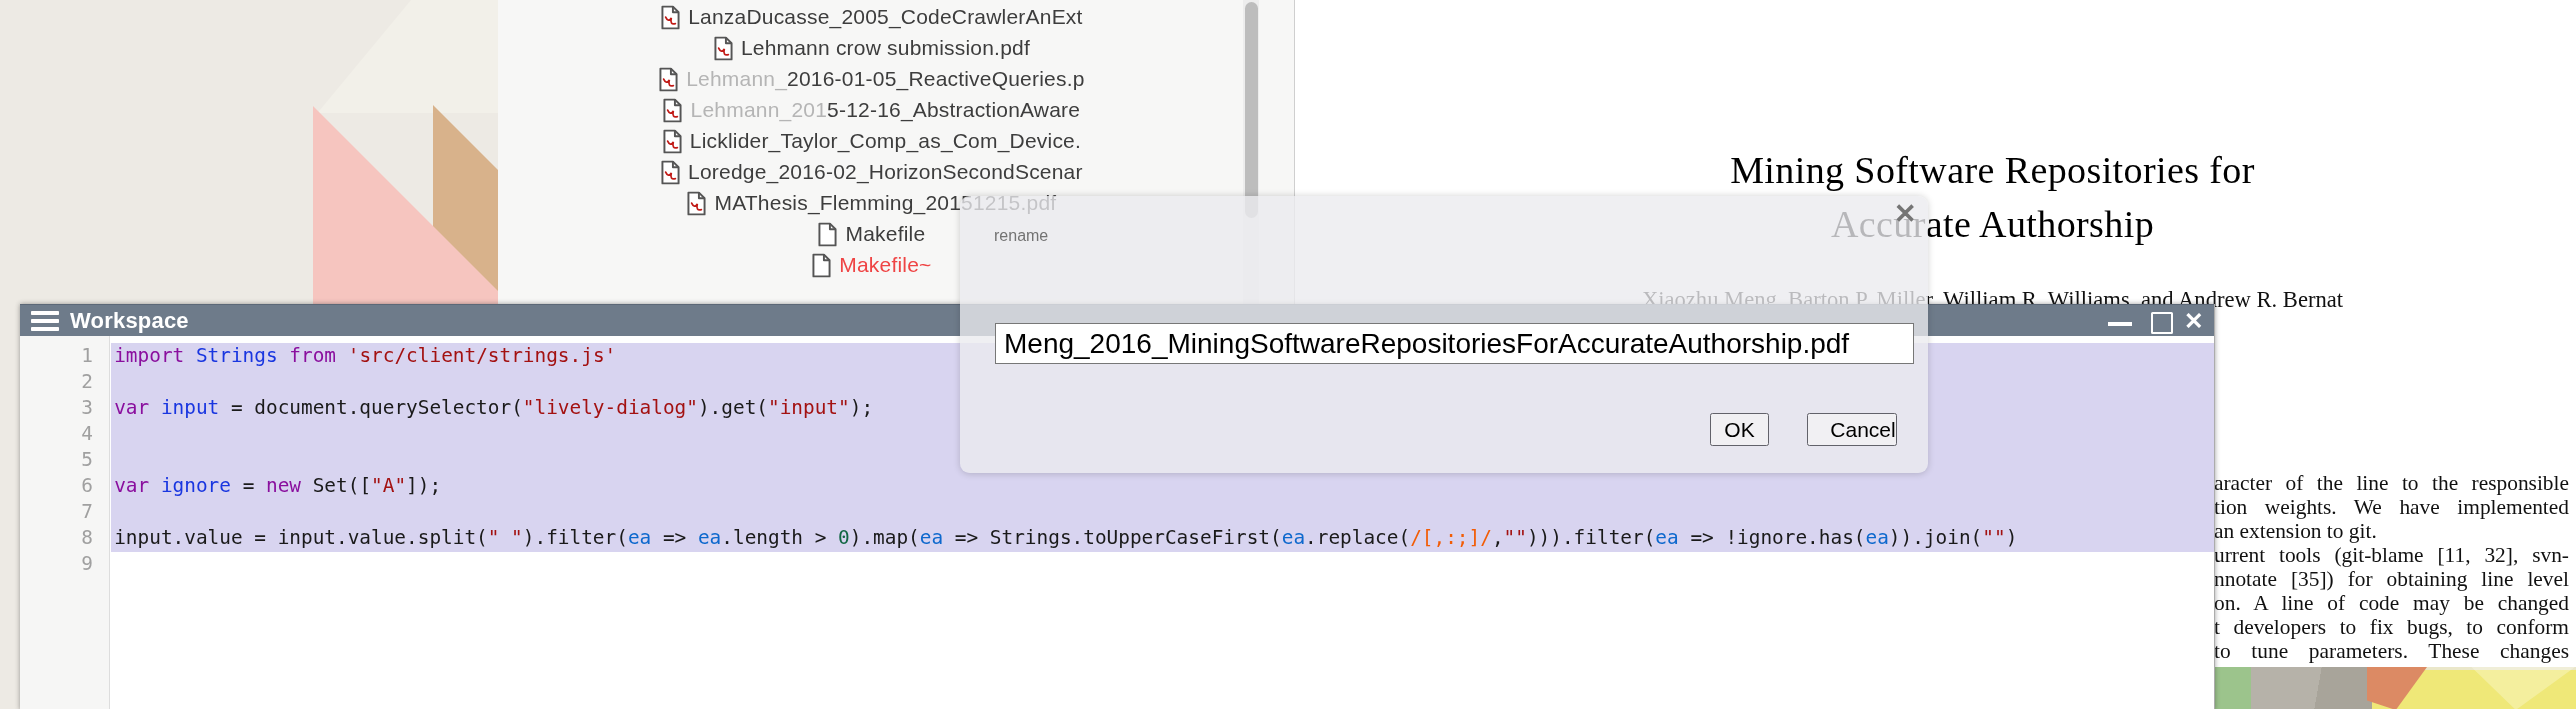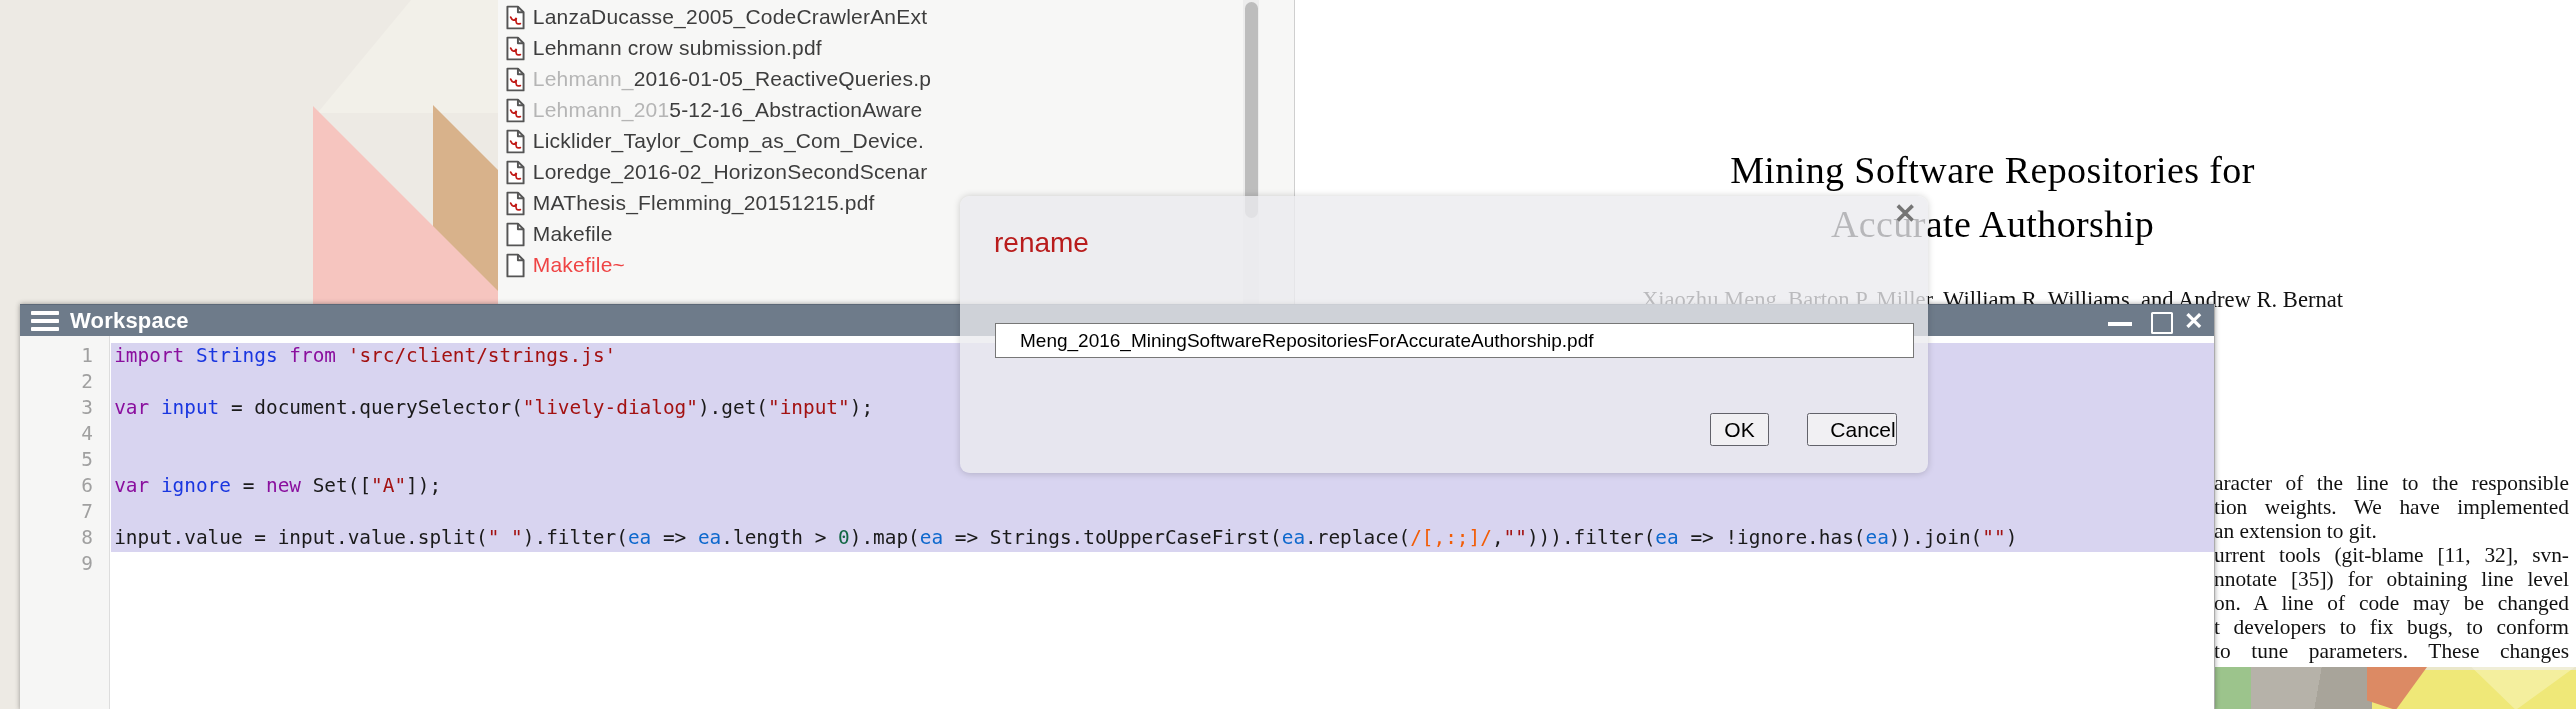--- a/index.html
+++ b/index.html
@@ -23,21 +23,21 @@
   .bg-pink {
     left:313px; top:106px; width:605px; height:605px; background:#f6c5bf;
     clip-path:polygon(0 0, 100% 100%, 0 100%); z-index:2;
   }
   
   .file-pane {
     position:absolute; z-index:10; left:498px; top:0; width:797px; height:306px;
     background:#f7f7f6; border-right:1.6px solid #cfcfcf;
   }
   .file-rows { position:absolute; left:6.5px; top:1.6px; right:56px; }
-  .file-row { display:flex; align-items:center; gap:7.3px; height:31px; white-space:nowrap; overflow:hidden; }
+  .file-row { display:flex; align-items:center; gap:7.3px; height:31px; white-space:nowrap; overflow:hidden;justify-content:center; }
   .file-row svg { flex:0 0 auto; }
   .fname { font-size:21px; color:#3d3d3d; letter-spacing:0.2px; }
   .fprefix { color:#b5b5b5; }
   .muted .fname, .muted { color:#ef4444; }
   .scrollbar {
     position:absolute; right:35px; top:0; width:16px; height:306px; background:#ededed;
   }
   .scroll-thumb {
     position:absolute; left:1.6px; top:1.6px; width:13px; height:216px;
     background:#bdbdbd; border-radius:7.3px;
@@ -101,26 +101,26 @@
   .vr  { color:#0d68cd; }
   .str { color:#a31111; }
   .rx  { color:#f25c05; }
   .num { color:#116644; }
   
   .dialog {
     position:absolute; z-index:30; left:960px; top:196px; width:968px; height:277px;
     background:rgba(235,234,238,0.78); border-radius:9.7px;
     box-shadow:0 0.8px 7.3px rgba(0,0,0,0.18);
   }
-  .dlg-title { position:absolute; left:34px; top:31px; font-size:28px; color:#b91c1c; }
+  .dlg-title { position:absolute; left:34px; top:31px; font-size:16px; color:#737373; }
   .dlg-close { position:absolute; right:11.3px; top:1.6px; font-size:27.4px; font-weight:900; color:#757575; cursor:pointer; }
   .dlg-input {
-    position:absolute; left:35px; top:127px; width:919px; height:35px;
-    border:0.8px solid #777; background:#fff; font-size:19px; color:#000;
-    padding:0 24px; font-family:"Liberation Sans", sans-serif;
+    position:absolute; left:35px; top:127px; width:919px; height:41px;
+    border:0.8px solid #777; background:#fff; font-size:28px; color:#000;
+    padding:0 8px; font-family:"Liberation Sans", sans-serif;
   }
   .dlg-btn {
     position:absolute; top:217px; height:33px; background:#f1f0f3;
     border:1.2px solid #62626a; border-radius:2.4px; font-size:21px; color:#000;
     font-family:"Liberation Sans", sans-serif; cursor:pointer;
   }
   .btn-ok { left:750px; width:59px; }
   .btn-cancel { left:847px; width:90px;padding-left:22px; }
 </style>
 </head>

